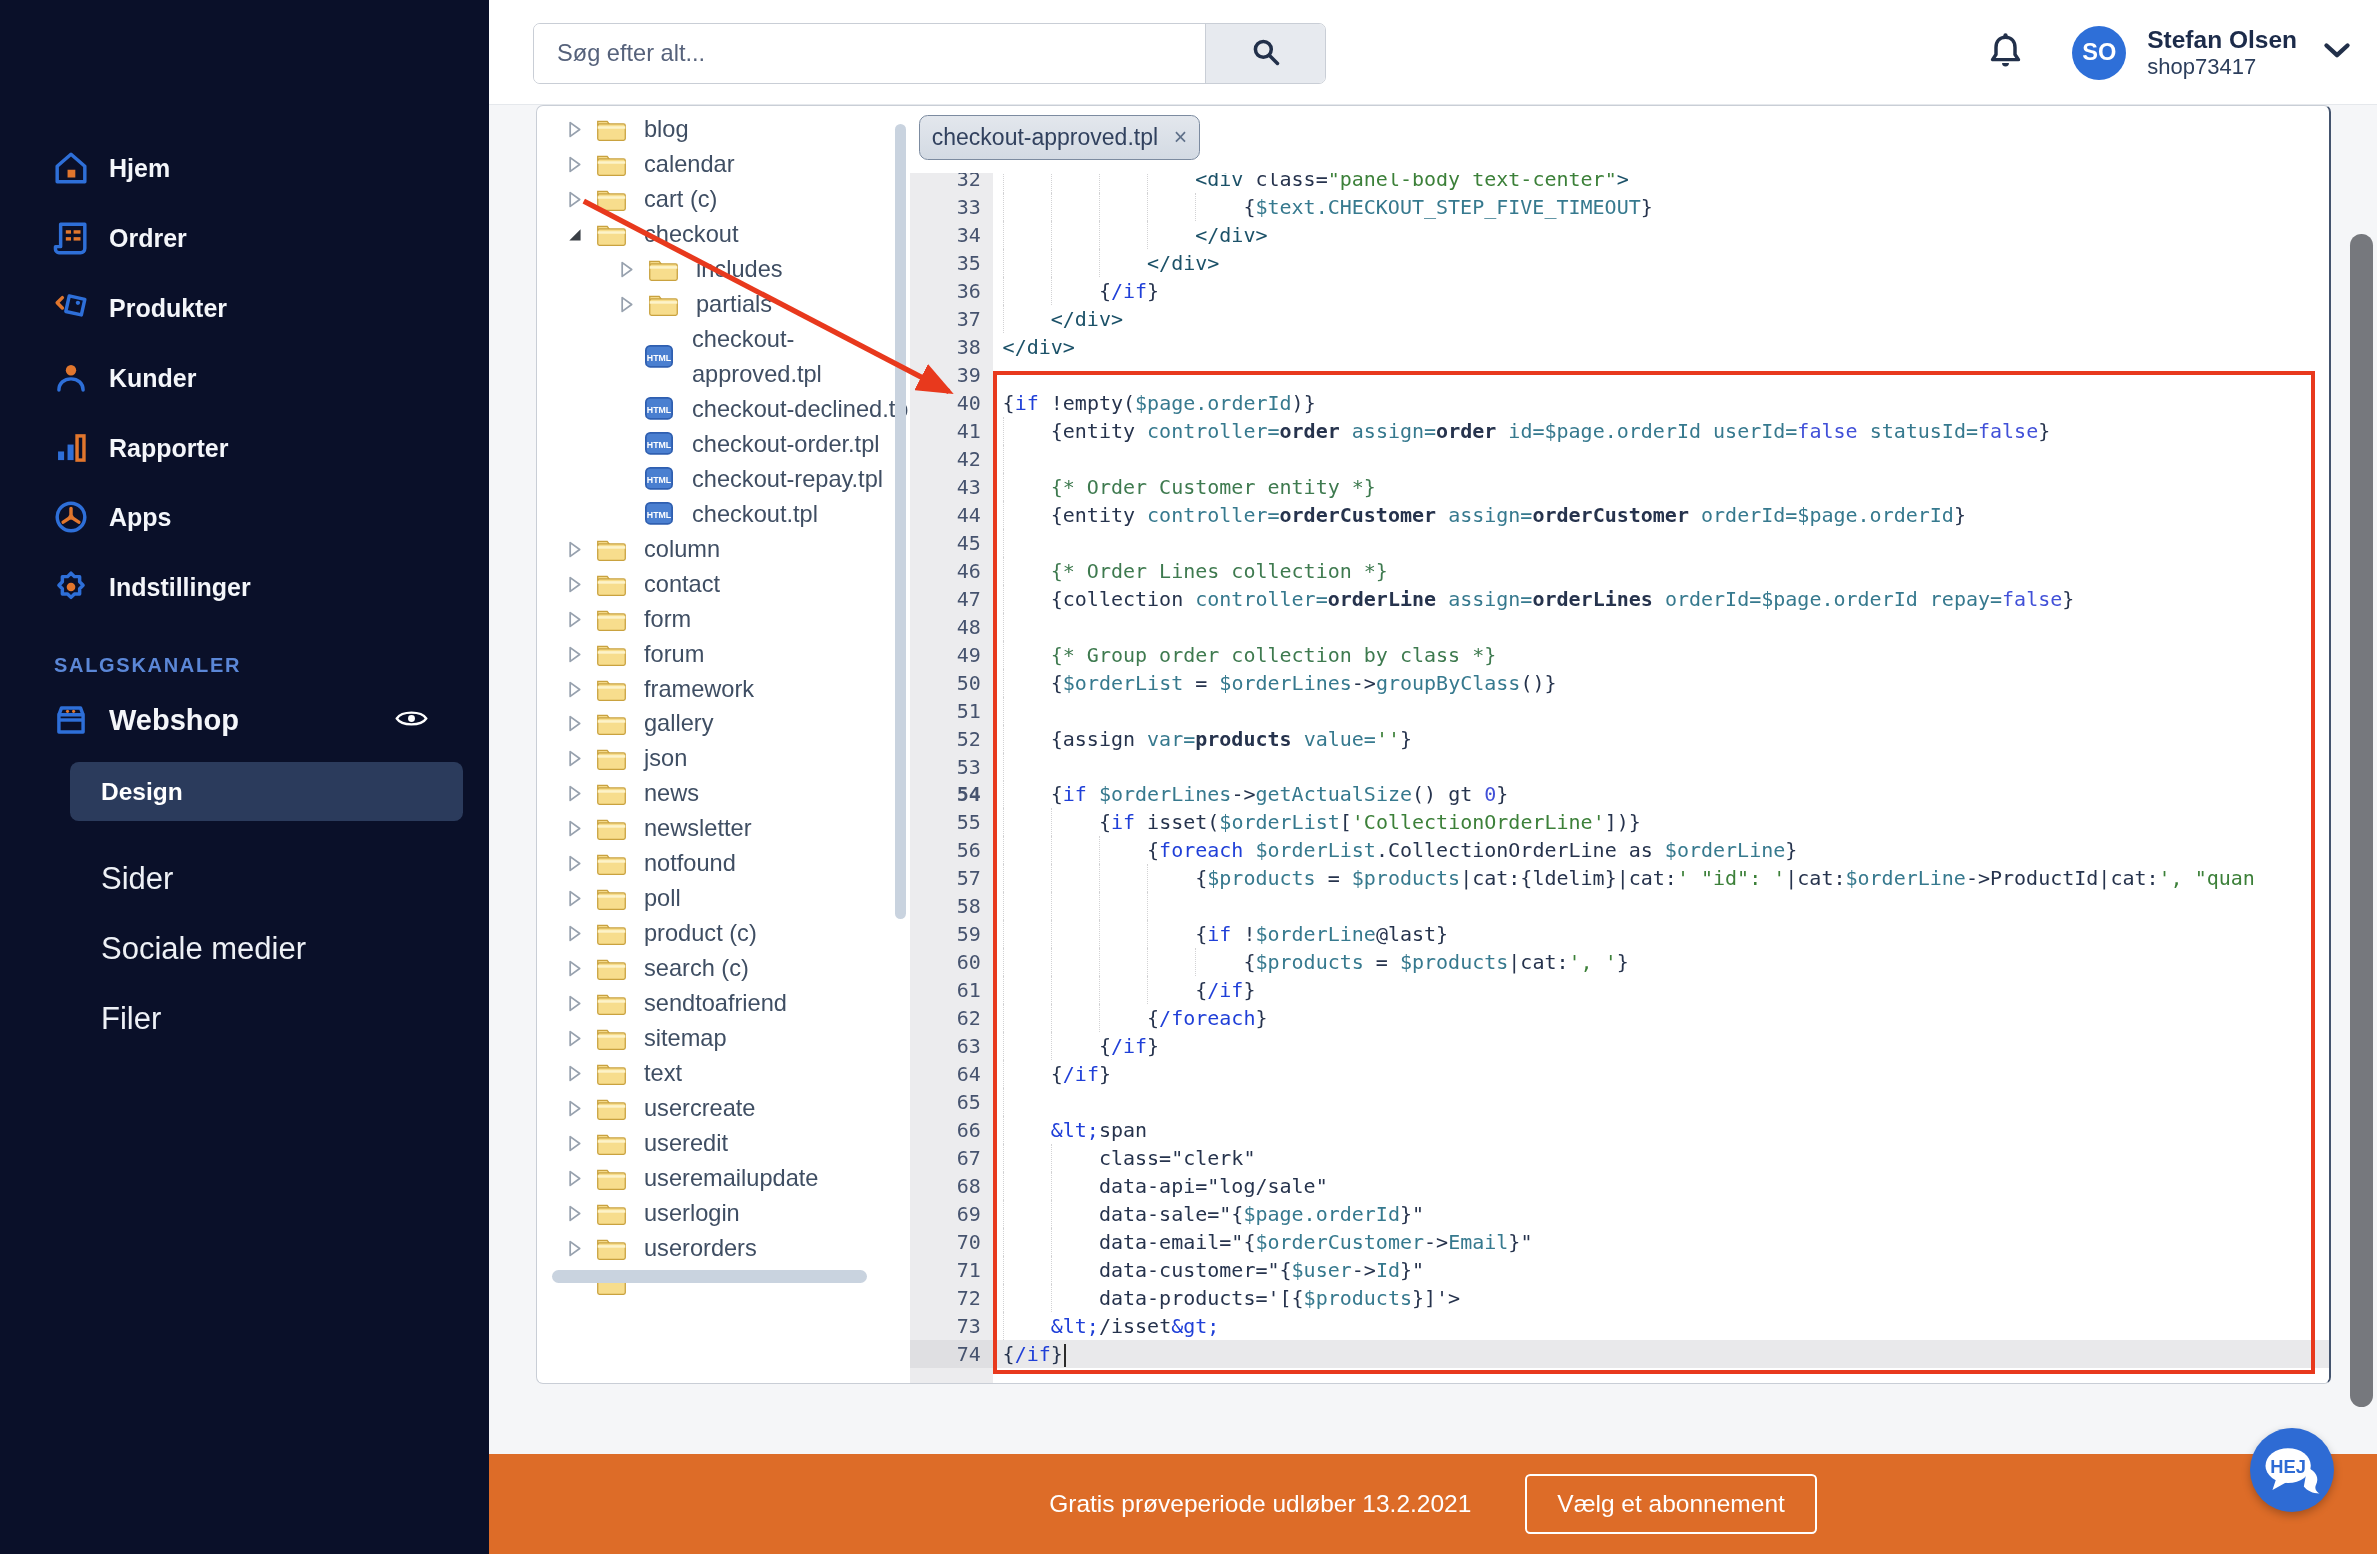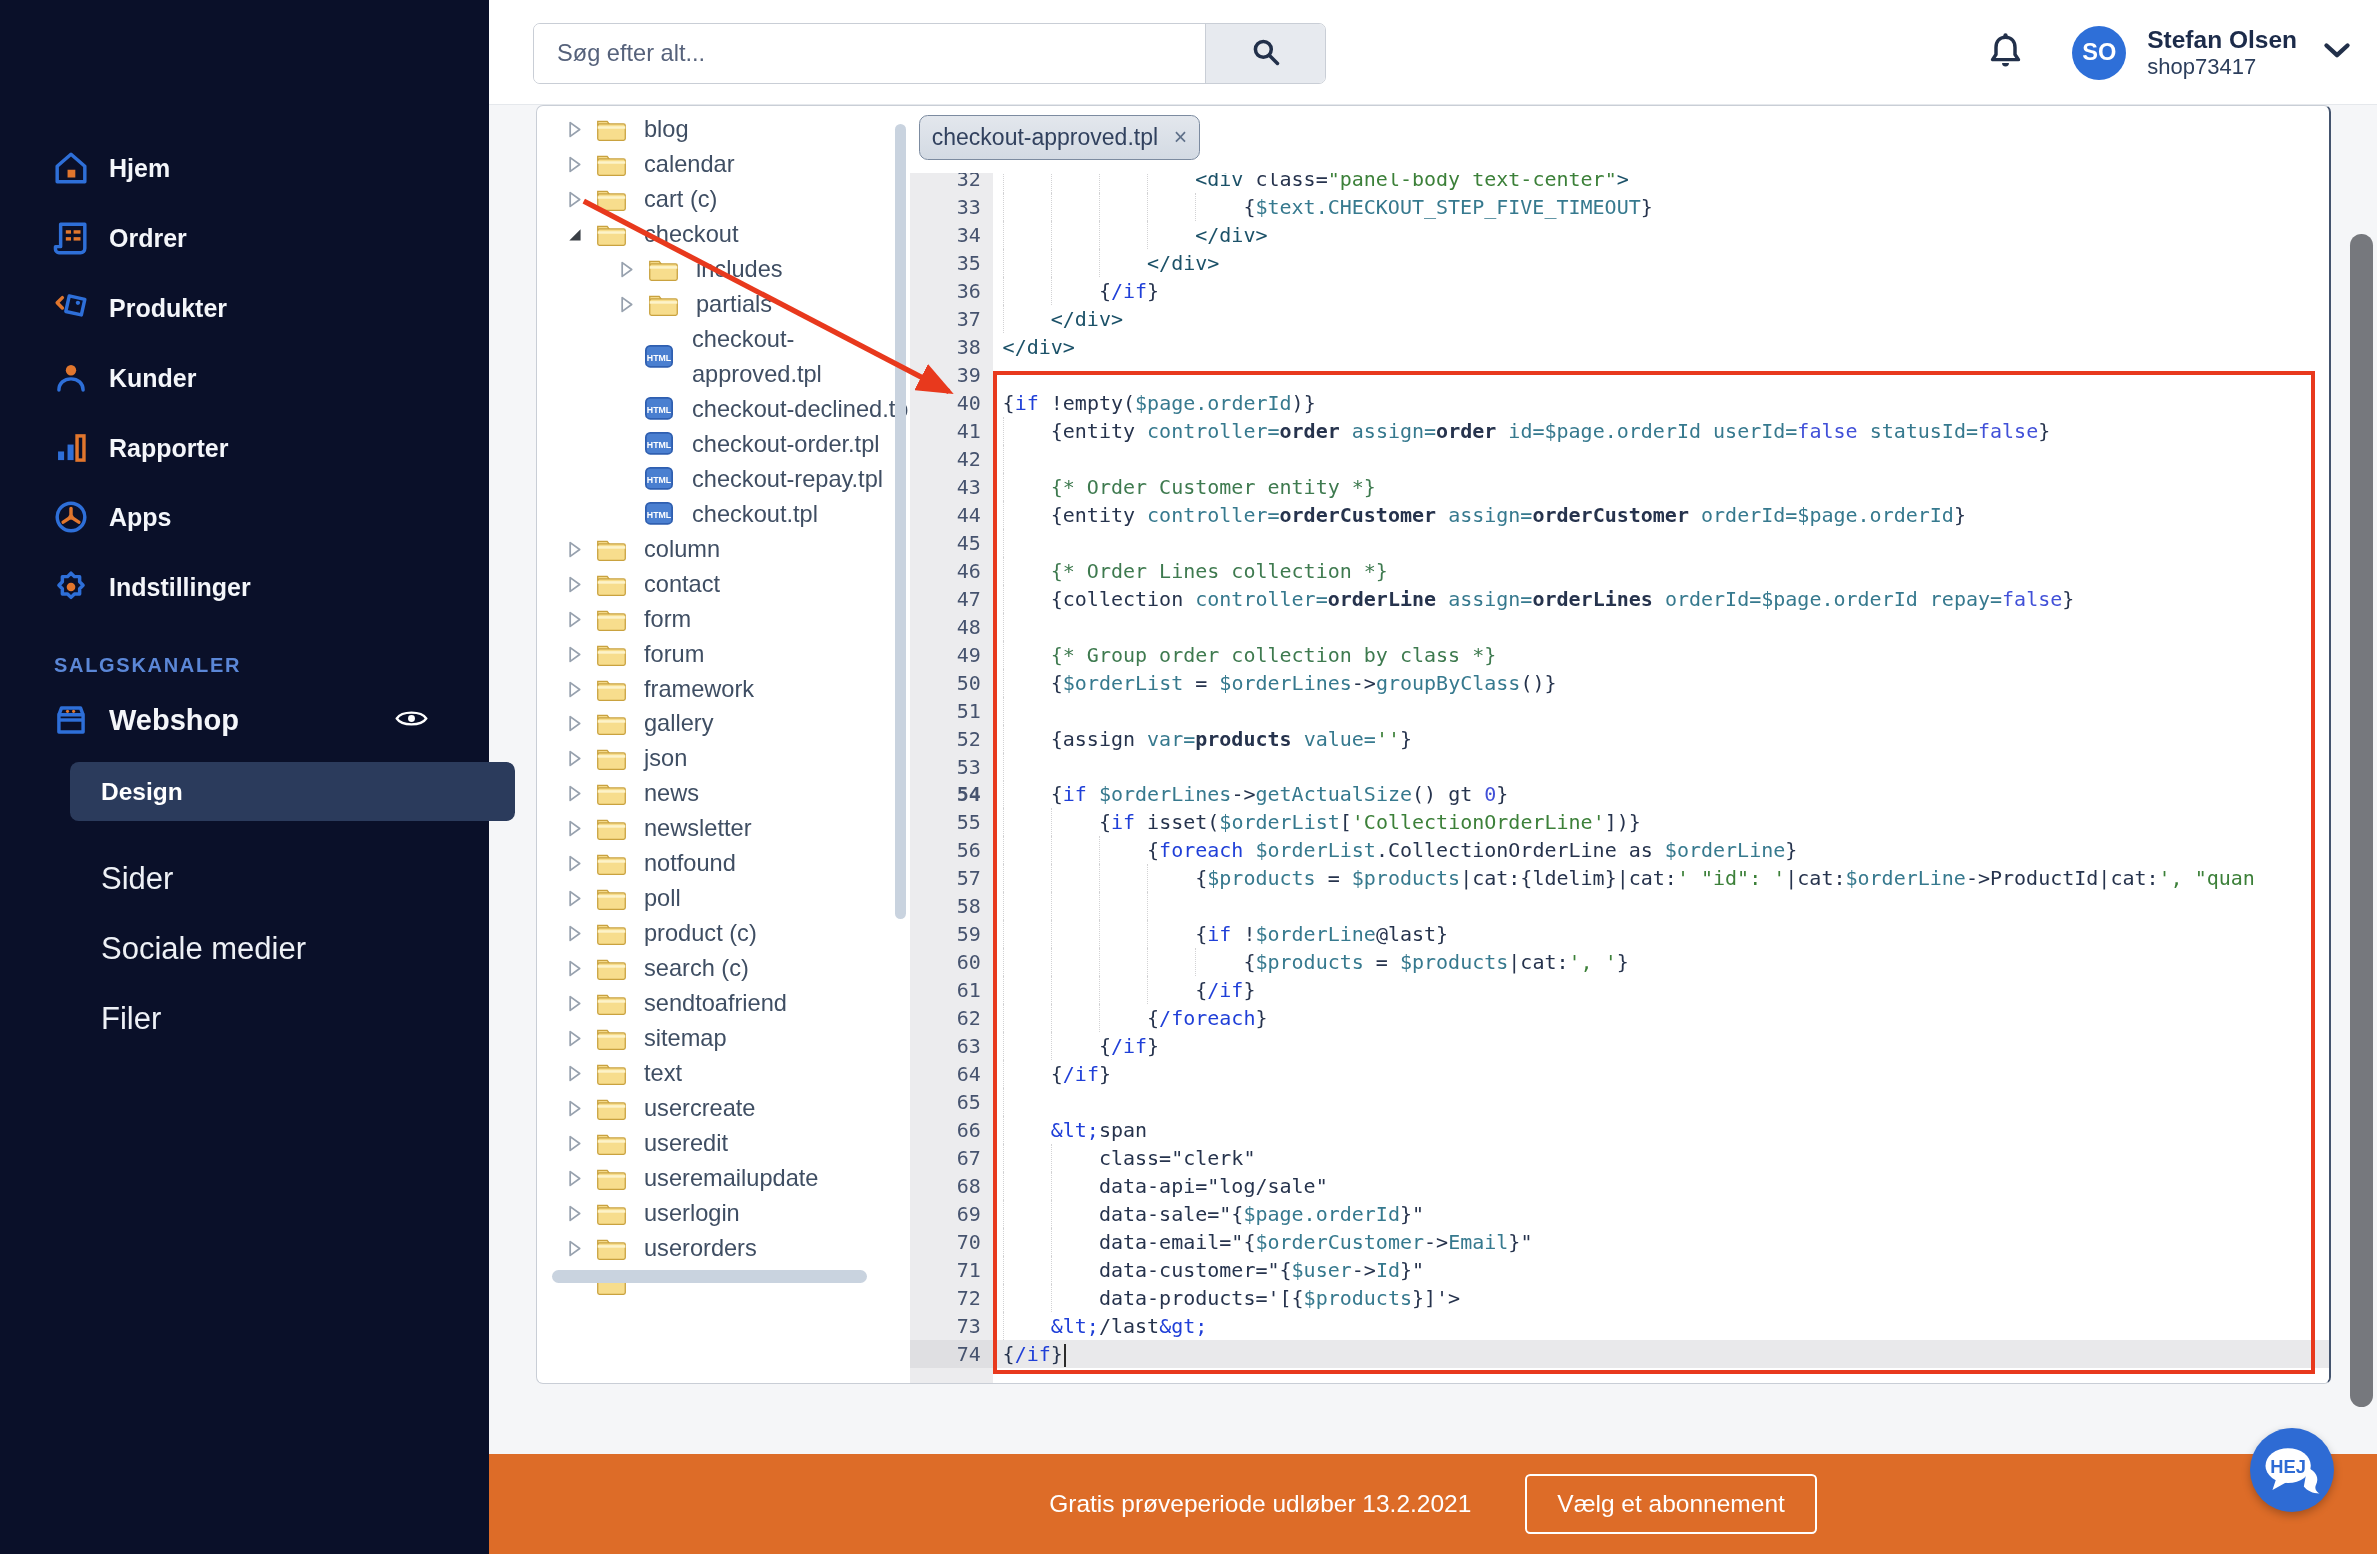--- a/index.html
+++ b/index.html
@@ -6,21 +6,21 @@
   html,body { width:2377px; height:1554px; overflow:hidden; background:#f5f6f8;
     font-family:"Liberation Sans", sans-serif; }
 
   
   #sidebar { position:absolute; left:0; top:0; width:489px; height:1554px; background:#0a1029; z-index:2; }
   .sb-item { position:absolute; left:0; width:489px; height:56px; display:flex; align-items:center; cursor:pointer; }
   .sb-item .ic { width:38px; height:38px; margin-left:52px; flex:0 0 38px; display:flex; align-items:center; justify-content:center; }
   .sb-item .lb { color:#f4f6fa; font-size:25px; font-weight:600; margin-left:19px; }
   #sb-section { position:absolute; left:54px; color:#5b87d7; font-size:20px; font-weight:700; letter-spacing:1.7px; }
   .sb-sub { position:absolute; left:101px; color:#eef1f6; font-size:31px; font-weight:500; cursor:pointer; }
-  #design-chip { position:absolute; left:70px; top:762px; width:445px; height:59px; background:#2b3b5c; border-radius:8.7px;
+  #design-chip { position:absolute; left:70px; top:762px; width:393px; height:59px; background:#2b3b5c; border-radius:8.7px;
     display:flex; align-items:center; cursor:pointer; }
   #design-chip span { color:#ffffff; font-size:24.5px; font-weight:600; margin-left:31px; }
   #webshop-row { position:absolute; left:0; top:692px; width:489px; height:56px; display:flex; align-items:center; cursor:pointer; }
   #webshop-row .ic { width:38px; height:38px; margin-left:52px; display:flex; align-items:center; justify-content:center; }
   #webshop-row .lb { color:#f4f6fa; font-size:29px; font-weight:600; margin-left:19px; flex:1; }
   #webshop-row .eye { margin-right:61px; }
 
   
   #topbar { position:absolute; left:489px; top:0; width:1888px; height:105px; background:#ffffff; border-bottom:1.7px solid #e5e8ec; z-index:3; }
   #searchbox { position:absolute; left:44px; top:23px; width:793px; height:61px; border:1.7px solid #c9ced6; border-radius:7px;
@@ -648,21 +648,21 @@
       <div class="cl" style="top: 859px;"><span class="ig">    </span><span class="ig">    </span><span class="d">{</span><span class="k">/if</span><span class="d">}</span></div>
       <div class="cl" style="top: 887px;"><span class="ig">    </span><span class="d">{</span><span class="k">/if</span><span class="d">}</span></div>
       <div class="cl" style="top: 915px;"><span class="ig">    </span></div>
       <div class="cl" style="top: 943px;"><span class="ig">    </span><span class="k">&amp;lt;</span><span class="d">span</span></div>
       <div class="cl" style="top: 971px;"><span class="ig">    </span><span class="ig">    </span><span class="d">class="clerk"</span></div>
       <div class="cl" style="top: 999px;"><span class="ig">    </span><span class="ig">    </span><span class="d">data-api="log/sale"</span></div>
       <div class="cl" style="top: 1027px;"><span class="ig">    </span><span class="ig">    </span><span class="d">data-sale="{</span><span class="v">$page.orderId</span><span class="d">}"</span></div>
       <div class="cl" style="top: 1055px;"><span class="ig">    </span><span class="ig">    </span><span class="d">data-email="{</span><span class="v">$orderCustomer</span><span class="d">-&gt;</span><span class="v">Email</span><span class="d">}"</span></div>
       <div class="cl" style="top: 1083px;"><span class="ig">    </span><span class="ig">    </span><span class="d">data-customer="{</span><span class="v">$user</span><span class="d">-&gt;</span><span class="v">Id</span><span class="d">}"</span></div>
       <div class="cl" style="top: 1111px;"><span class="ig">    </span><span class="ig">    </span><span class="d">data-products='[{</span><span class="v">$products</span><span class="d">}]'&gt;</span></div>
-      <div class="cl" style="top: 1139px;"><span class="ig">    </span><span class="k">&amp;lt;</span><span class="d">/last</span><span class="k">&amp;gt;</span></div>
+      <div class="cl" style="top: 1139px;"><span class="ig">    </span><span class="k">&amp;lt;</span><span class="d">/isset</span><span class="k">&amp;gt;</span></div>
       <div id="curline" style="top: 1167px;"></div>
       <div class="cl" style="top: 1167px;"><span class="d">{</span><span class="k">/if</span><span class="d">}</span><span id="cursor"></span></div>
     </div>
 </main>
 
 <div id="red-box"></div>
 <svg id="arrow-svg" viewBox="0 0 2720 1778" width="2377" height="1554">
   <defs>
     <marker id="ah" orient="auto" markerWidth="7" markerHeight="5.6" refX="6" refY="2.8">
       <path d="M0,0 L7,2.8 L0,5.6 z" fill="#e8391d"></path>

